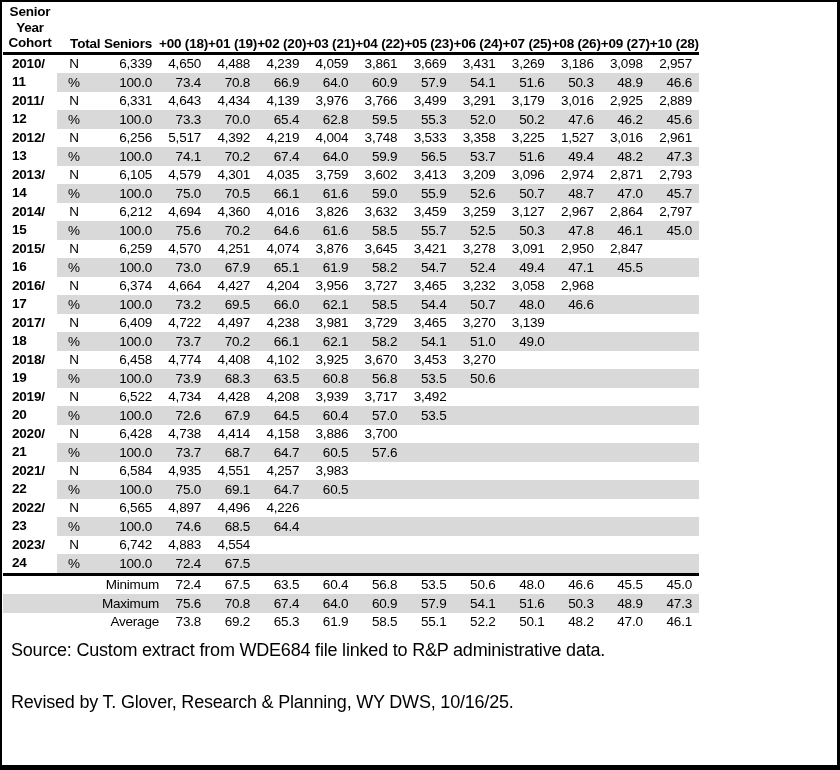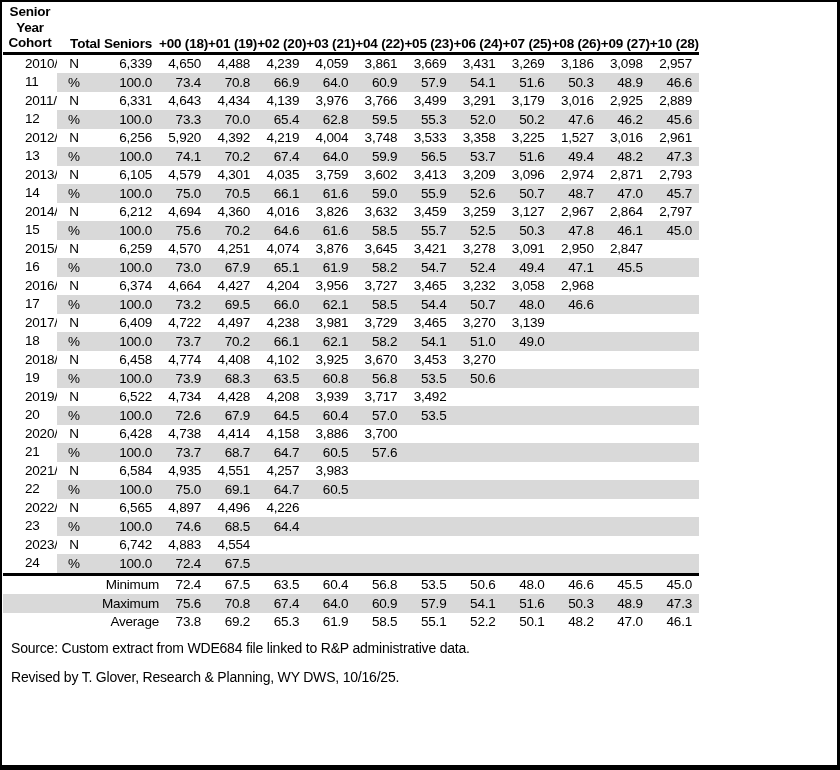--- a/index.html
+++ b/index.html
@@ -36,31 +36,31 @@
     letter-spacing:-0.2px;
   }
   thead td{
     font-weight:bold;vertical-align:bottom;
     border-bottom:3px solid var(--ink);padding-bottom:1px;
   }
   td.corner{text-align:center;line-height:15.5px;padding-top:2px;}
   td.num{text-align:right;padding-right:7px;}
   td.marker{text-align:center;}
   td.cohort{
-    text-align:left;padding-left:22px;background:#fff;
-    vertical-align:top;line-height:18.5px;font-weight:normal;
+    text-align:left;padding-left:9px;background:#fff;
+    vertical-align:top;line-height:18.5px;font-weight:bold;
   }
   tr.shade td{background:var(--shade-bg);}
   tr.shade-full td{background:var(--shade-bg);}
   td.sum-label{text-align:right;padding-left:0;}
   tr.sum-first td{border-top:3px solid var(--ink);}
   .note{
-    font-size:14px;margin:9px 0 0 9px;letter-spacing:-0.2px;
-  }
-  .note.second{margin-top:13px;}
+    font-size:18px;margin:9px 0 0 9px;letter-spacing:-0.2px;
+  }
+  .note.second{margin-top:31px;}
 </style>
 </head>
 <body>
 
 <div class="frame">
 
 
 
   <table class="data">
     <colgroup>
@@ -169,21 +169,21 @@
           <td class="num">46.2</td>
           <td class="num">45.6</td>
         </tr>
         <tr>
           <td class="cohort" rowspan="2">
             <div>2012/</div>
             <div>13</div>
           </td>
           <td class="marker">N</td>
           <td class="num">6,256</td>
-          <td class="num">5,920</td>
+          <td class="num">5,517</td>
           <td class="num">4,392</td>
           <td class="num">4,219</td>
           <td class="num">4,004</td>
           <td class="num">3,748</td>
           <td class="num">3,533</td>
           <td class="num">3,358</td>
           <td class="num">3,225</td>
           <td class="num">1,527</td>
           <td class="num">3,016</td>
           <td class="num">2,961</td>

